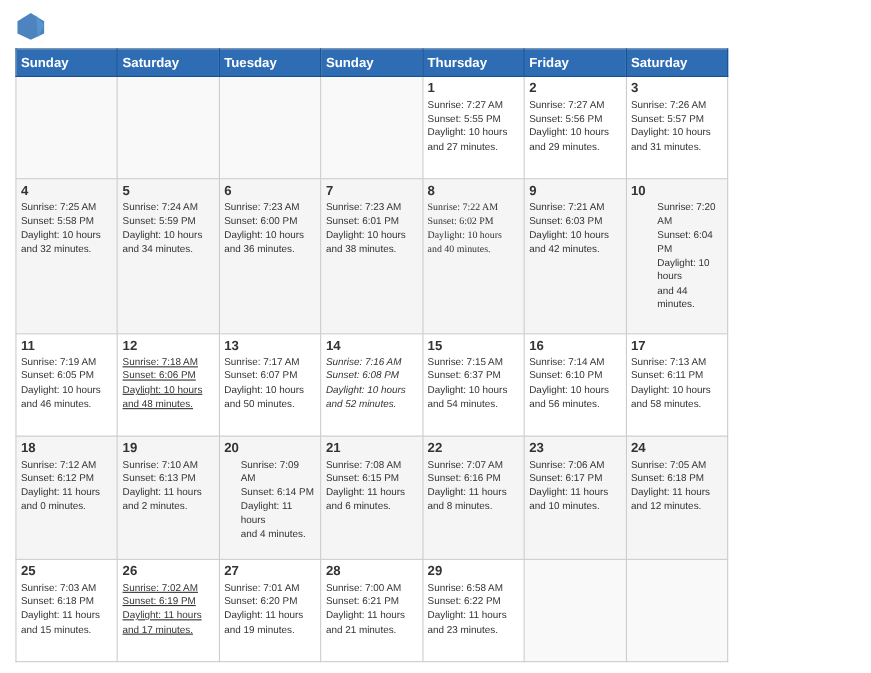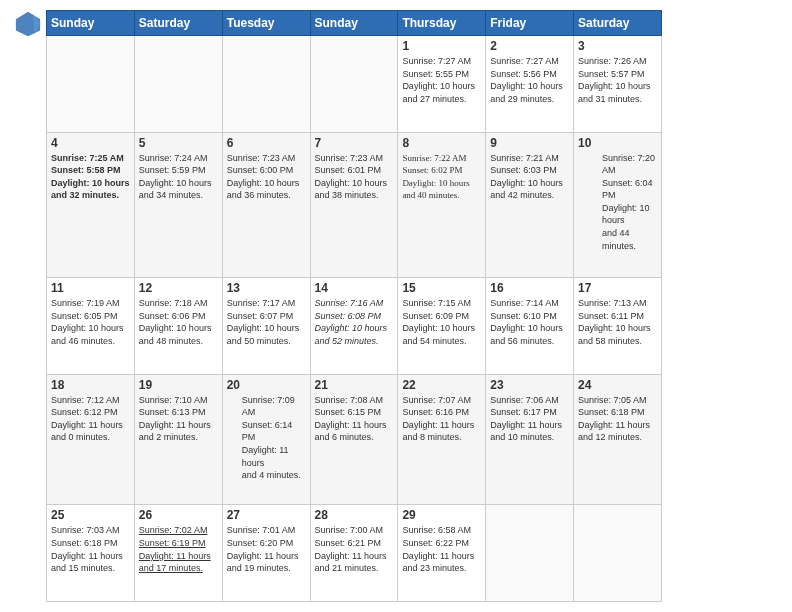--- a/index.html
+++ b/index.html
@@ -8,21 +8,21 @@
       background: #fff;
       width: 792px;
       height: 612px;
       overflow: hidden;
     }
     .page {
       width: 676px;
       height: 612px;
       padding: 10px 14px;
       display: flex;
-      flex-direction: row;
+      flex-direction: column;
     }
     .header {
       display: flex;
       justify-content: space-between;
       align-items: flex-start;
       margin-bottom: 6px;
     }
     .logo {
       display: flex;
       align-items: center;
@@ -155,21 +155,21 @@
             <span class="day-number">3</span>
             <div class="day-content" style="white-space: pre-line;">Sunrise: 7:26 AM
 Sunset: 5:57 PM
 Daylight: 10 hours
 and 31 minutes.</div>
           </td>
         </tr>
         <tr>
           <td>
             <span class="day-number">4</span>
-            <div class="day-content" style="white-space: pre-line; font-weight: bold;">Sunrise: 7:25 AM
+            <div class="day-content" style="white-space: pre-line;">Sunrise: 7:25 AM
 Sunset: 5:58 PM
 Daylight: 10 hours
 and 32 minutes.</div>
           </td>
           <td>
             <span class="day-number">5</span>
             <div class="day-content" style="white-space: pre-line;">Sunrise: 7:24 AM
 Sunset: 5:59 PM
 Daylight: 10 hours
 and 34 minutes.</div>
@@ -213,21 +213,21 @@
         <tr>
           <td>
             <span class="day-number">11</span>
             <div class="day-content" style="white-space: pre-line;">Sunrise: 7:19 AM
 Sunset: 6:05 PM
 Daylight: 10 hours
 and 46 minutes.</div>
           </td>
           <td>
             <span class="day-number">12</span>
-            <div class="day-content" style="white-space: pre-line;">Sunrise: 7:18 AM
+            <div class="day-content" style="white-space: pre-line; text-decoration: underline;">Sunrise: 7:18 AM
 Sunset: 6:06 PM
 Daylight: 10 hours
 and 48 minutes.</div>
           </td>
           <td>
             <span class="day-number">13</span>
             <div class="day-content" style="white-space: pre-line;">Sunrise: 7:17 AM
 Sunset: 6:07 PM
 Daylight: 10 hours
 and 50 minutes.</div>
@@ -235,21 +235,21 @@
           <td>
             <span class="day-number">14</span>
             <div class="day-content" style="white-space: pre-line; font-style: italic;">Sunrise: 7:16 AM
 Sunset: 6:08 PM
 Daylight: 10 hours
 and 52 minutes.</div>
           </td>
           <td>
             <span class="day-number">15</span>
             <div class="day-content" style="white-space: pre-line;">Sunrise: 7:15 AM
-Sunset: 6:09 PM
+Sunset: 6:37 PM
 Daylight: 10 hours
 and 54 minutes.</div>
           </td>
           <td>
             <span class="day-number">16</span>
             <div class="day-content" style="white-space: pre-line;">Sunrise: 7:14 AM
 Sunset: 6:10 PM
 Daylight: 10 hours
 and 56 minutes.</div>
           </td>

